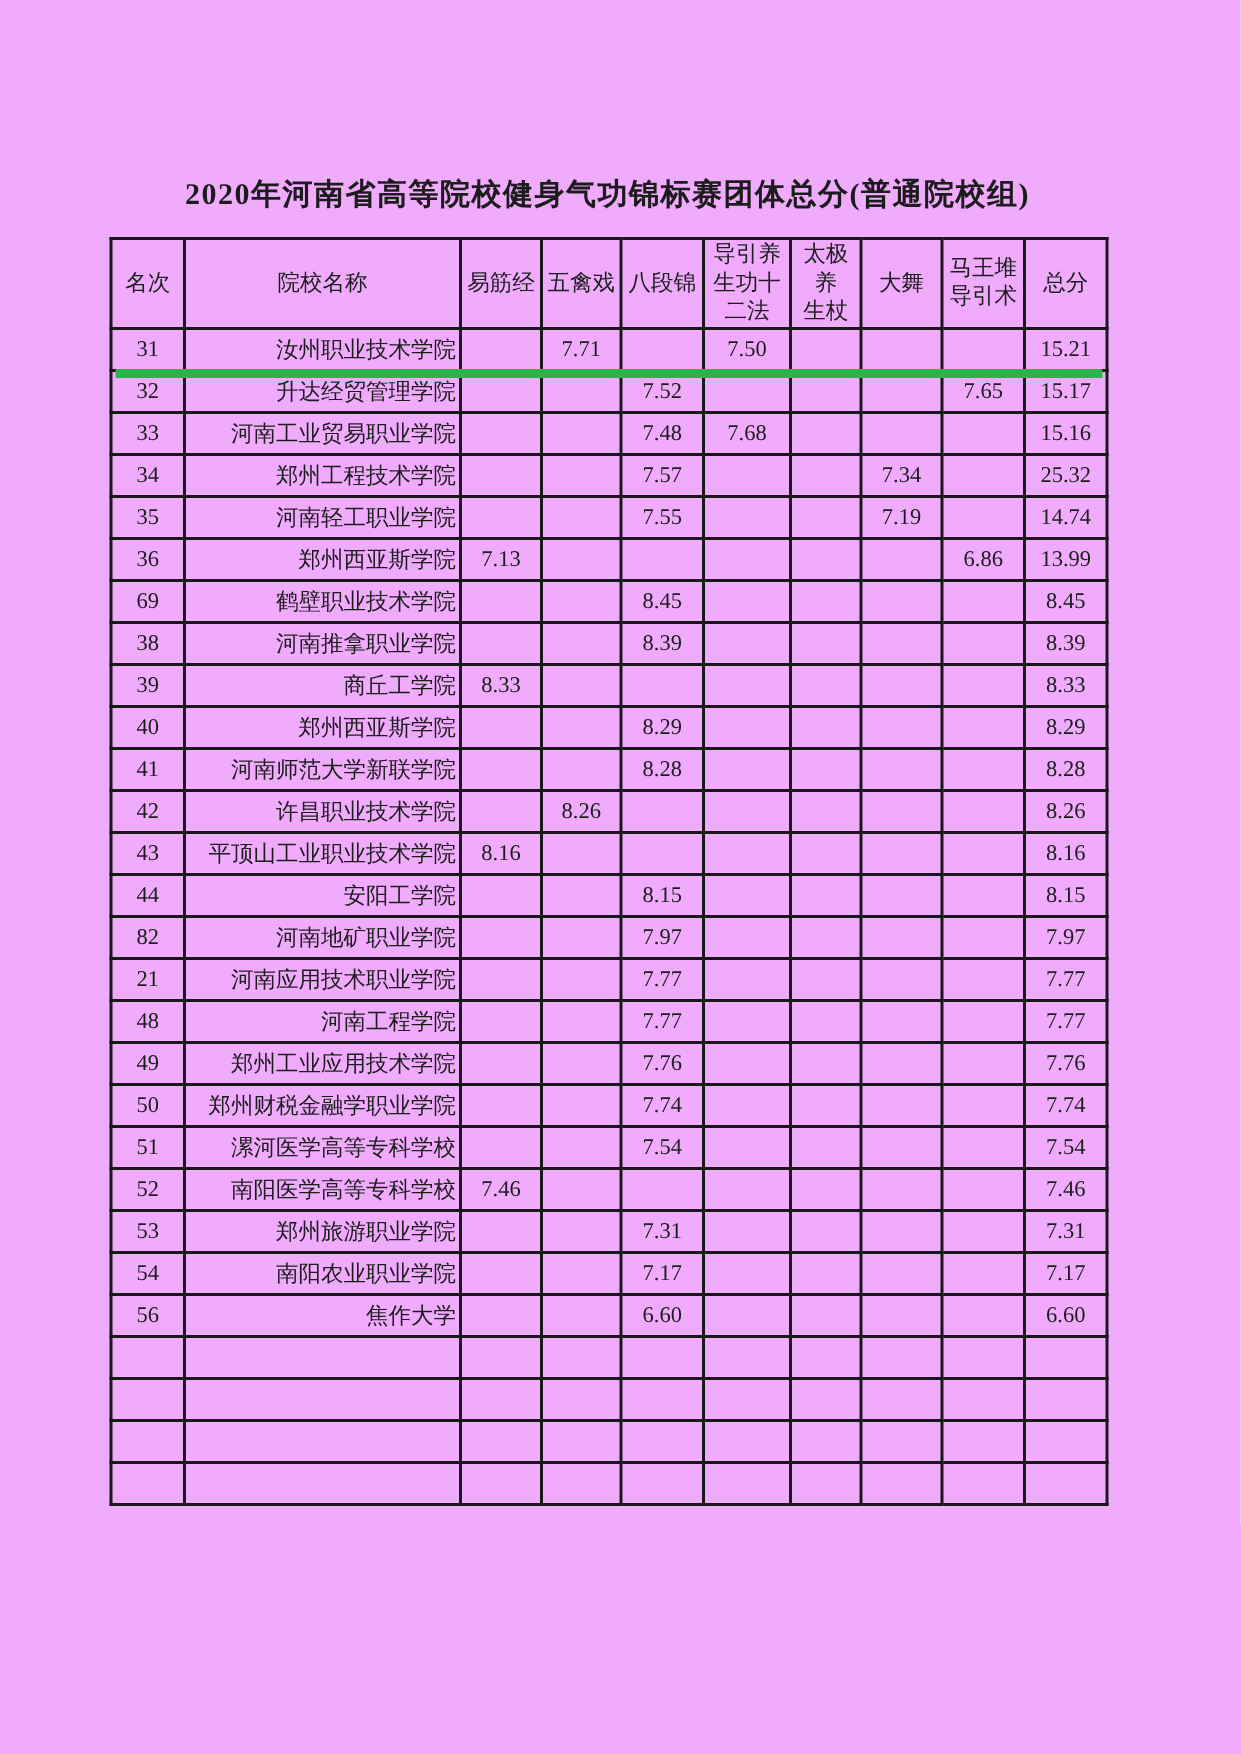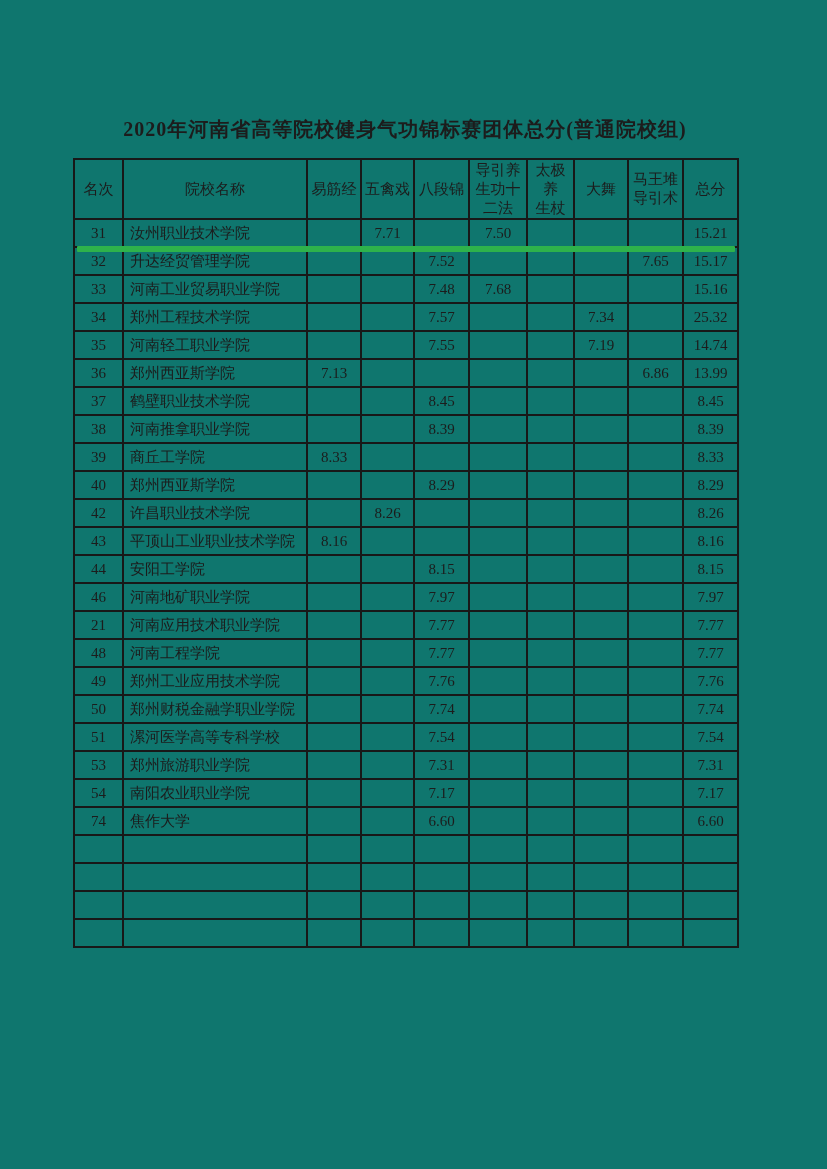--- a/index.html
+++ b/index.html
@@ -1,21 +1,21 @@
 <!DOCTYPE html>
 <html><head>
 <meta charset="utf-8">
 <style>
   * { margin: 0; padding: 0; box-sizing: border-box; }
   html, body { background: #e8e8e8; }
   .page {
     position: relative;
     width: 827px;
     height: 1169px;
-    background: #0f766e;
+    background: #f0abfc;
     margin: 0 auto;
     font-family: "Liberation Serif", "DejaVu Serif", serif;
     color: #1c1c1c;
     overflow: hidden;
   }
   .doc-title {
     position: absolute;
     top: 116px;
     left: 73px;
     width: 664px;
@@ -49,21 +49,21 @@
     height: 60px;
     padding: 1px;
     line-height: 1.25;
     white-space: pre-line;
   }
   table.results td {
     height: 28px;
     padding: 0 2px;
   }
   table.results td.name {
-    text-align: left;
+    text-align: right;
     padding-left: 6px;
     white-space: nowrap;
   }
   .highlight-line {
     position: absolute;
     left: 4px;
     top: 88px;
     width: 658px;
     height: 6px;
     border-radius: 1px;
@@ -175,21 +175,21 @@
             <td>7.13</td>
             <td></td>
             <td></td>
             <td></td>
             <td></td>
             <td></td>
             <td>6.86</td>
             <td>13.99</td>
           </tr>
           <tr>
-            <td>37</td>
+            <td>69</td>
             <td class="name">鹤壁职业技术学院</td>
             <td></td>
             <td></td>
             <td>8.45</td>
             <td></td>
             <td></td>
             <td></td>
             <td></td>
             <td>8.45</td>
           </tr>
@@ -223,20 +223,32 @@
             <td></td>
             <td></td>
             <td>8.29</td>
             <td></td>
             <td></td>
             <td></td>
             <td></td>
             <td>8.29</td>
           </tr>
           <tr>
+            <td>41</td>
+            <td class="name">河南师范大学新联学院</td>
+            <td></td>
+            <td></td>
+            <td>8.28</td>
+            <td></td>
+            <td></td>
+            <td></td>
+            <td></td>
+            <td>8.28</td>
+          </tr>
+          <tr>
             <td>42</td>
             <td class="name">许昌职业技术学院</td>
             <td></td>
             <td>8.26</td>
             <td></td>
             <td></td>
             <td></td>
             <td></td>
             <td></td>
             <td>8.26</td>
@@ -259,21 +271,21 @@
             <td></td>
             <td></td>
             <td>8.15</td>
             <td></td>
             <td></td>
             <td></td>
             <td></td>
             <td>8.15</td>
           </tr>
           <tr>
-            <td>46</td>
+            <td>82</td>
             <td class="name">河南地矿职业学院</td>
             <td></td>
             <td></td>
             <td>7.97</td>
             <td></td>
             <td></td>
             <td></td>
             <td></td>
             <td>7.97</td>
           </tr>
@@ -331,20 +343,32 @@
             <td></td>
             <td></td>
             <td>7.54</td>
             <td></td>
             <td></td>
             <td></td>
             <td></td>
             <td>7.54</td>
           </tr>
           <tr>
+            <td>52</td>
+            <td class="name">南阳医学高等专科学校</td>
+            <td>7.46</td>
+            <td></td>
+            <td></td>
+            <td></td>
+            <td></td>
+            <td></td>
+            <td></td>
+            <td>7.46</td>
+          </tr>
+          <tr>
             <td>53</td>
             <td class="name">郑州旅游职业学院</td>
             <td></td>
             <td></td>
             <td>7.31</td>
             <td></td>
             <td></td>
             <td></td>
             <td></td>
             <td>7.31</td>
@@ -355,21 +379,21 @@
             <td></td>
             <td></td>
             <td>7.17</td>
             <td></td>
             <td></td>
             <td></td>
             <td></td>
             <td>7.17</td>
           </tr>
           <tr>
-            <td>74</td>
+            <td>56</td>
             <td class="name">焦作大学</td>
             <td></td>
             <td></td>
             <td>6.60</td>
             <td></td>
             <td></td>
             <td></td>
             <td></td>
             <td>6.60</td>
           </tr>

